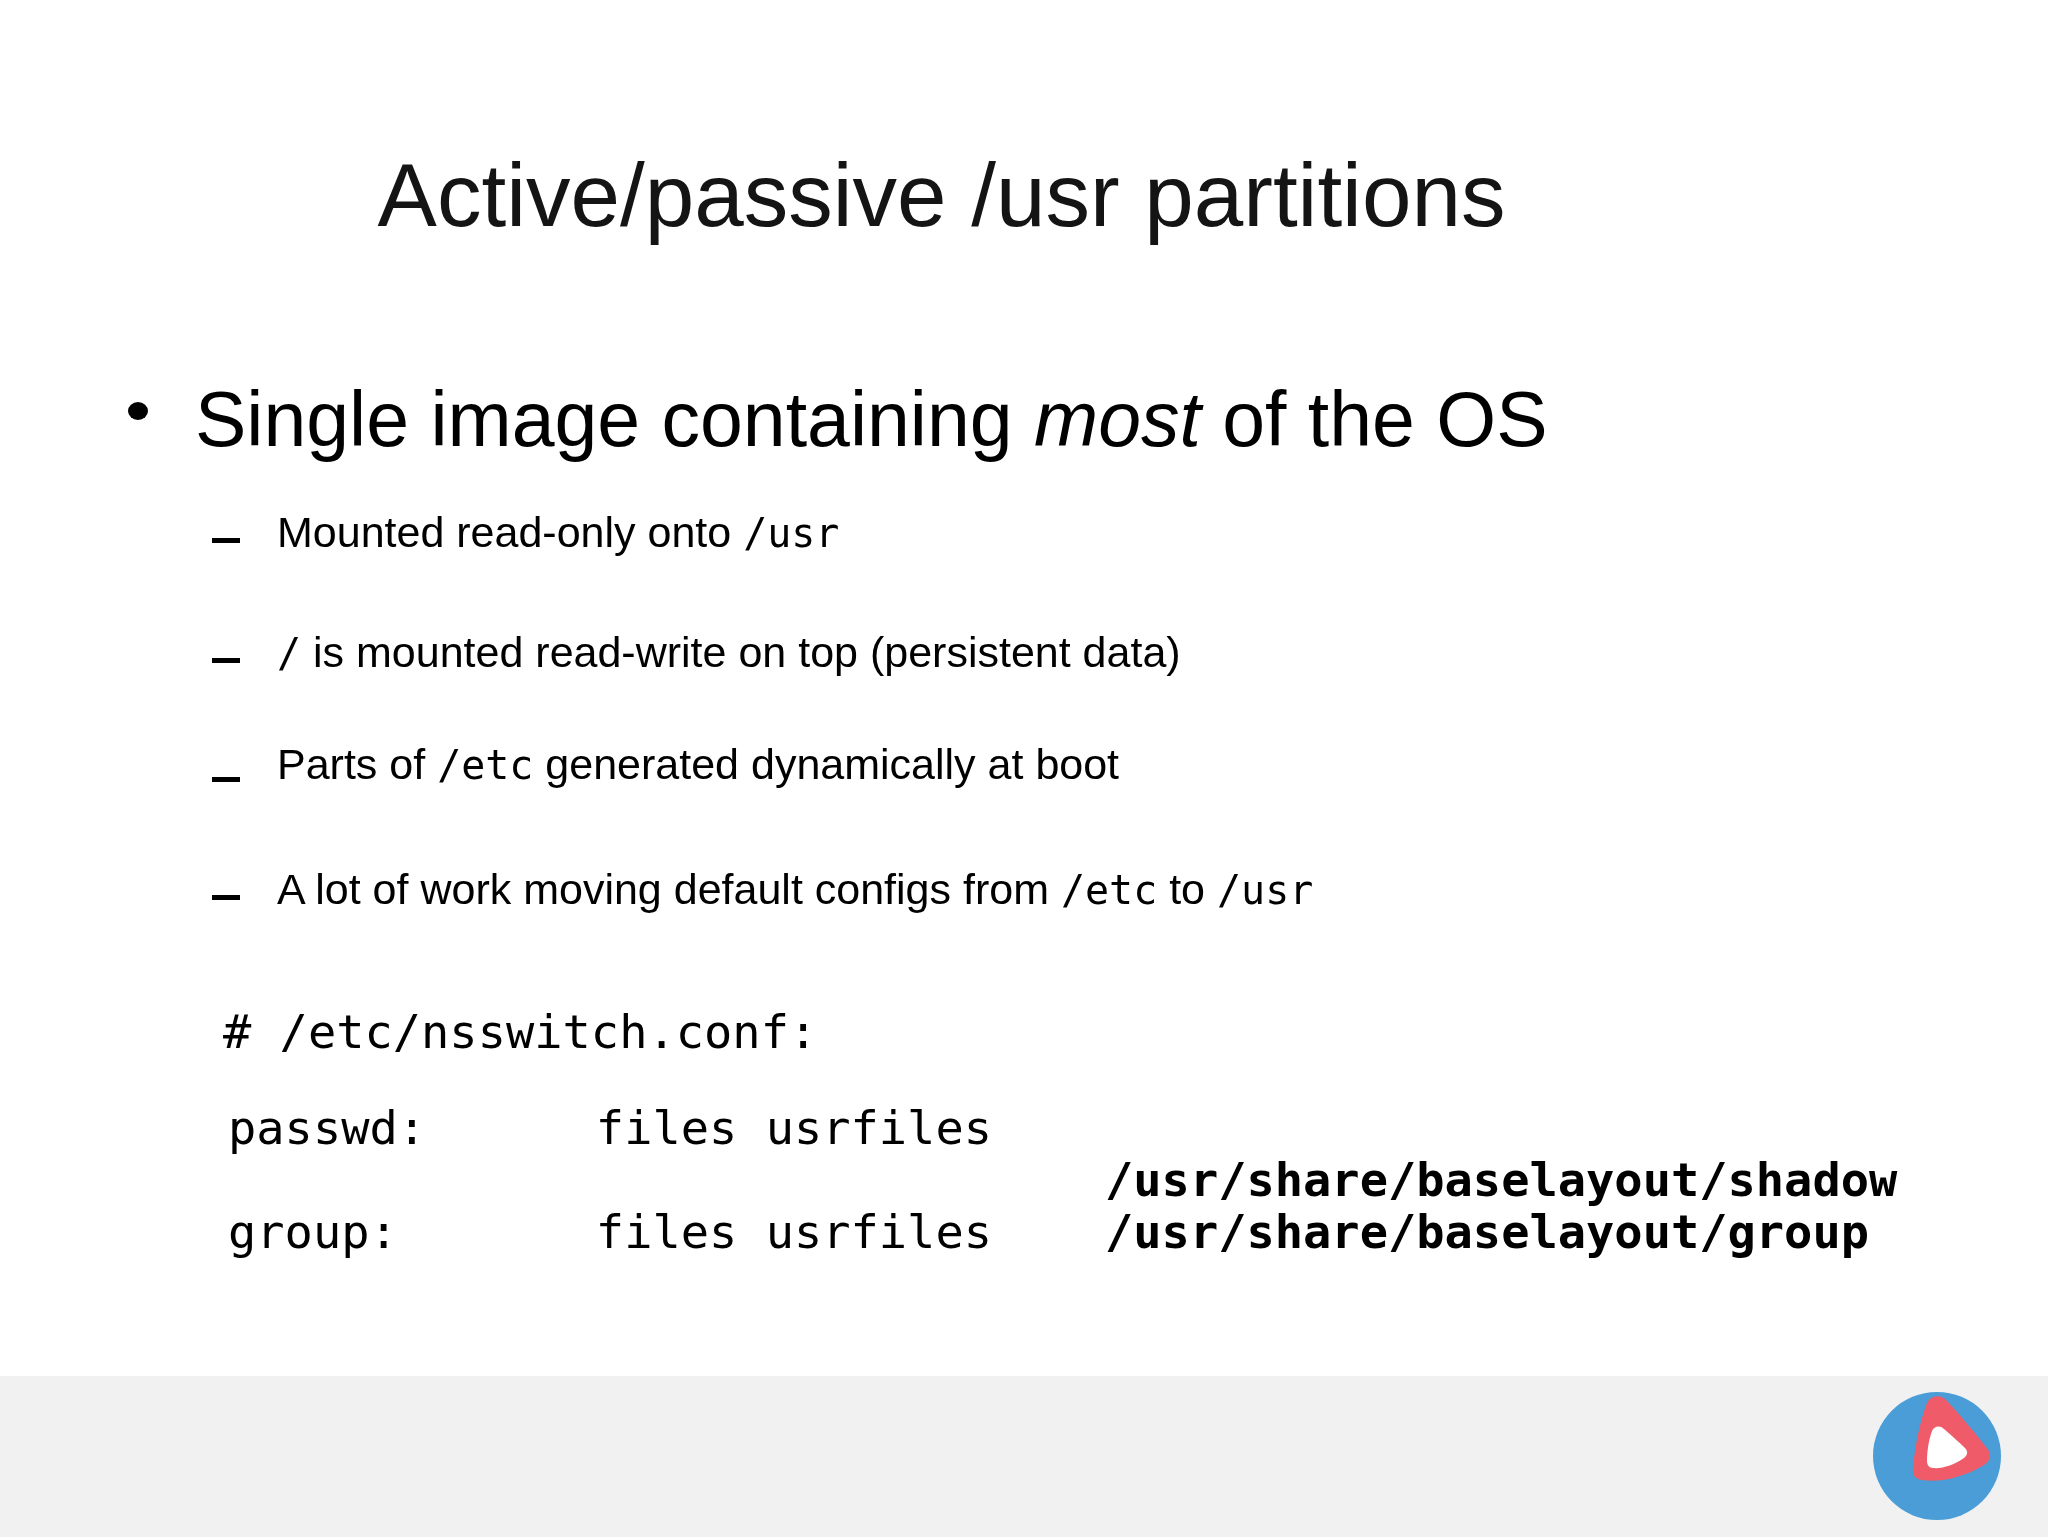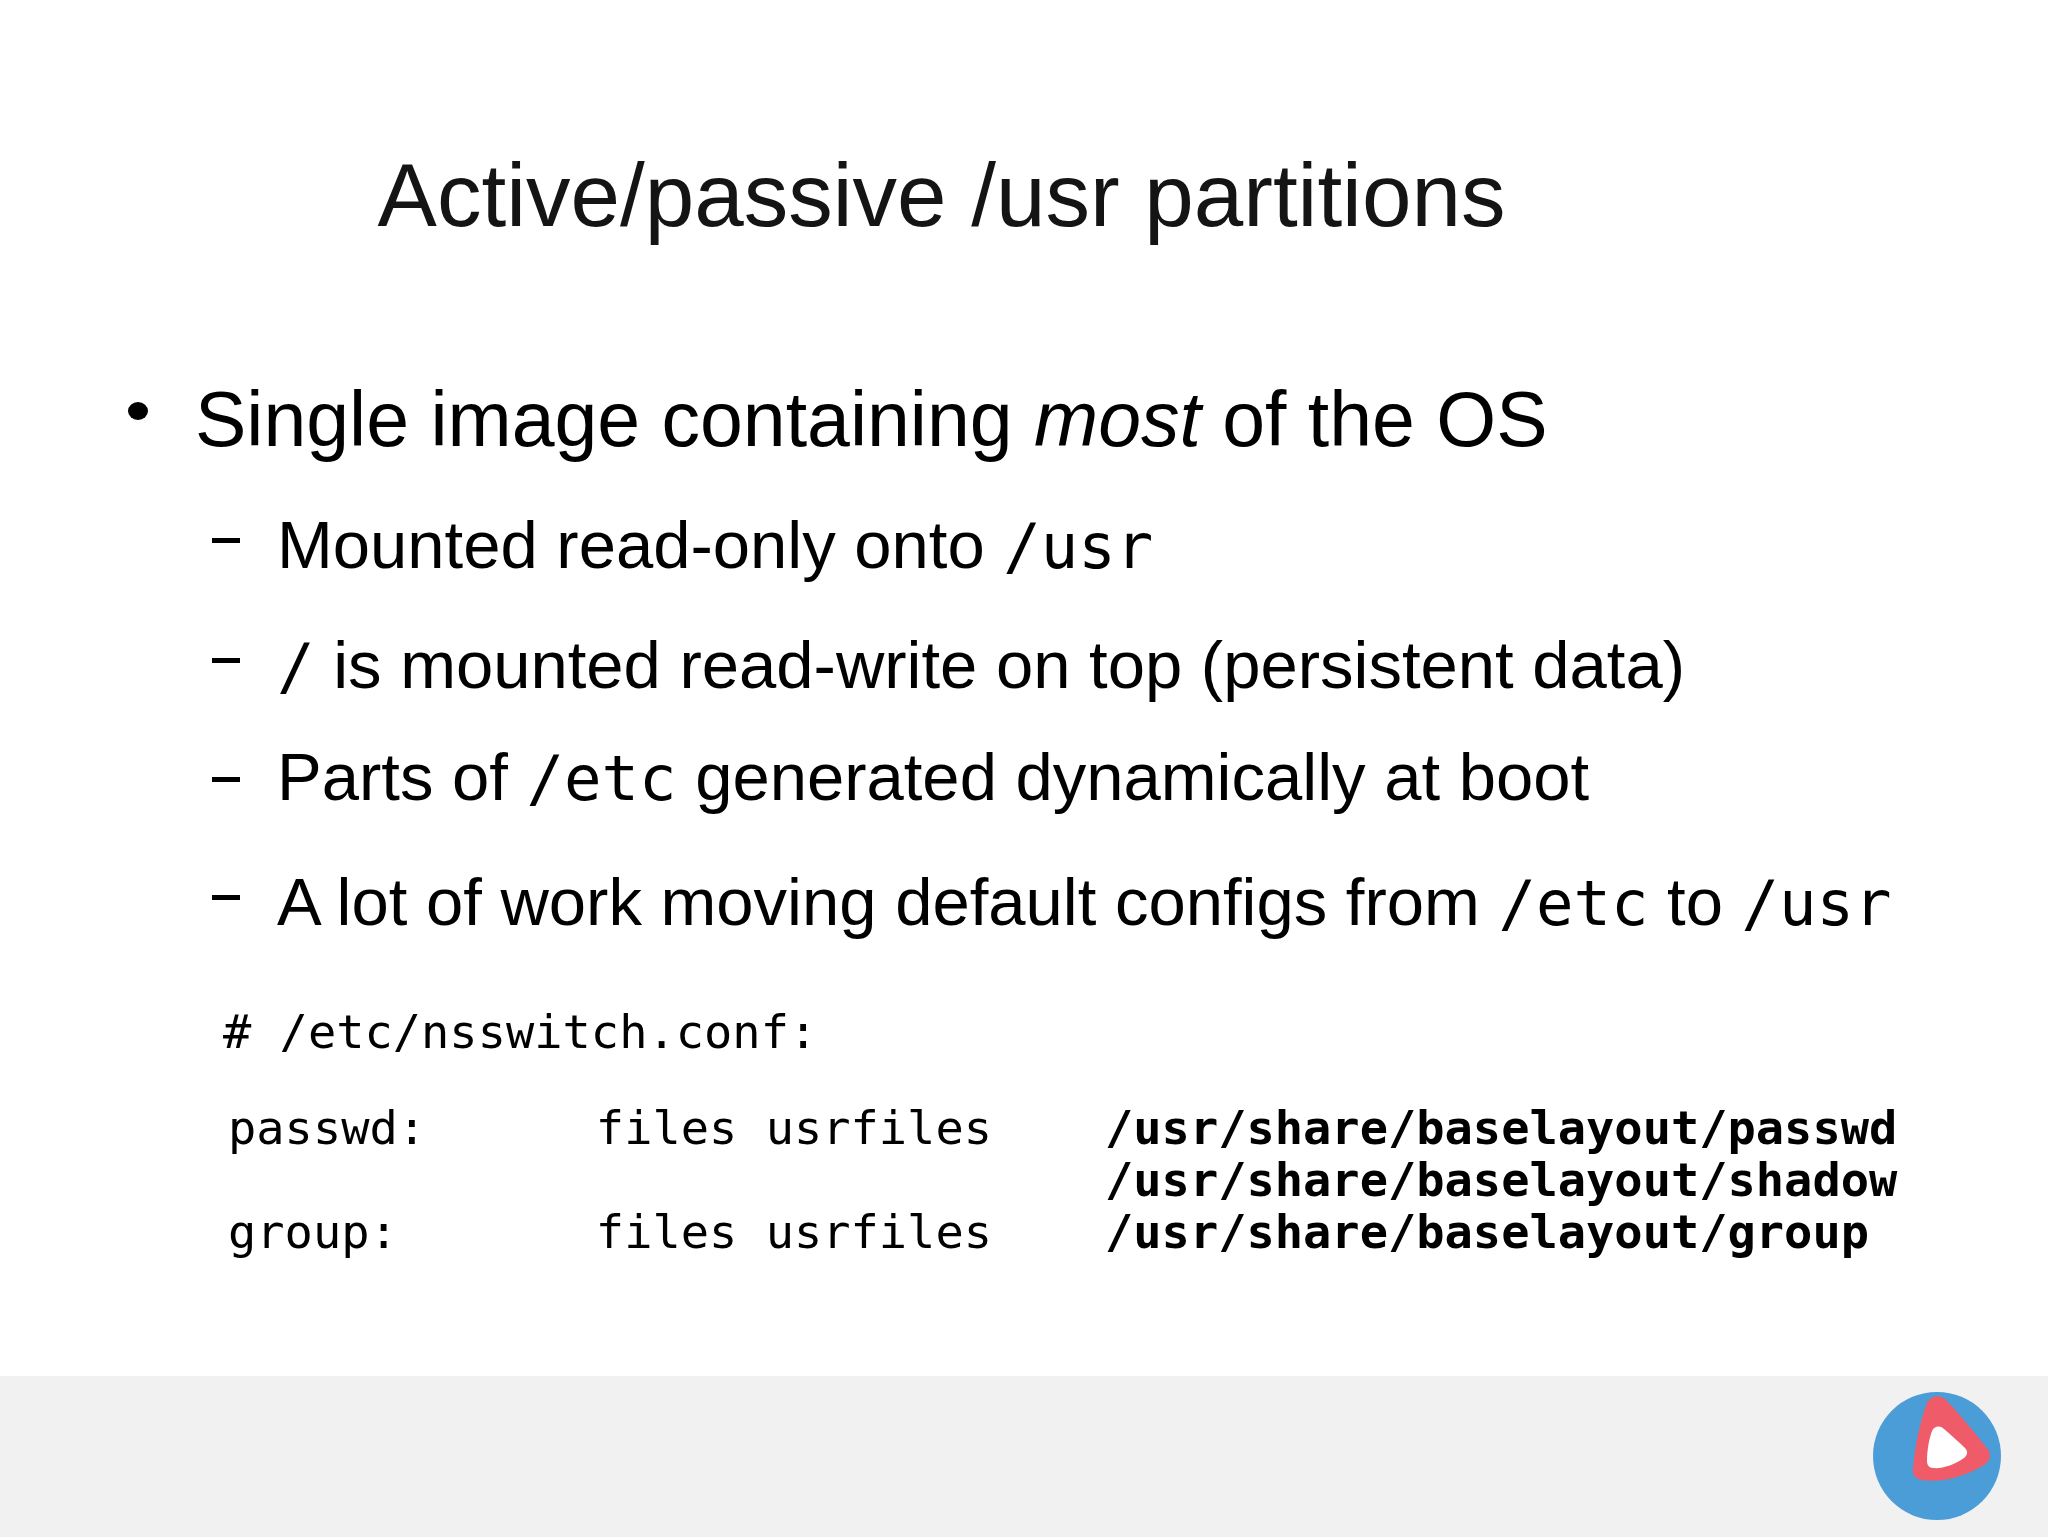--- a/index.html
+++ b/index.html
@@ -32,21 +32,21 @@
     white-space: nowrap;
   }
   .main-bullet .em { font-style: italic; margin-top: 16px; }
 
   .dash {
     left: 212px; width: 28px; height: 5px;
     background: #000;
   }
   .sub {
     left: 277px;
-    font-size: 67px; line-height: 1;
+    font-size: 43px; line-height: 1;
     white-space: nowrap;
   }
   .mono {
     font-family: "DejaVu Sans Mono", monospace;
     font-size: 0.93em;
   }
 
   .code {
     font-family: "DejaVu Sans Mono", monospace;
     font-size: 47px; line-height: 1;
@@ -80,21 +80,21 @@
 <div class="abs sub" style="top:631px"><span class="mono">/</span><span> is mounted read-write on top (persistent data)</span></div>
 
 <div class="abs dash" style="top:777px"></div>
 <div class="abs sub" style="top:743px"><span>Parts of </span><span class="mono">/etc</span><span> generated dynamically at boot</span></div>
 
 <div class="abs dash" style="top:895px"></div>
 <div class="abs sub" style="top:868px"><span>A lot of work moving default configs from </span><span class="mono">/etc</span><span> to </span><span class="mono">/usr</span></div>
 
 <div class="abs code code-comment"># /etc/nsswitch.conf:</div>
 
-<div class="code code-line" style="top:1104px"><span>passwd:      files usrfiles</span><span class="code-path">/usr/share/baselayout/passwd</span></div>
+<div class="code code-line" style="top:1104px"><span>passwd:      files usrfiles</span></div>
 
 <div class="code code-line" style="top:1156px"><span class="code-path">/usr/share/baselayout/shadow</span></div>
 
 <div class="code code-line" style="top:1208px"><span>group:       files usrfiles</span><span class="code-path">/usr/share/baselayout/group</span></div>
 
 <div class="abs footer" style="background: rgb(241, 241, 242);"></div>
 
 <svg class="abs logo" viewBox="0 0 130 130" xmlns="http://www.w3.org/2000/svg">
   <circle cx="65" cy="65" r="64" fill="#4A9DD6"></circle>
   <path fill="#F05B69" d="M 55 12 C 59 4, 69 3, 75 10 C 90 26, 104 43, 114 56 C 120 62, 119 70, 112 74 C 93 86, 68 92, 50 89 C 43 88, 40 84, 41 77 C 43 55, 48 30, 55 12 Z"></path>

